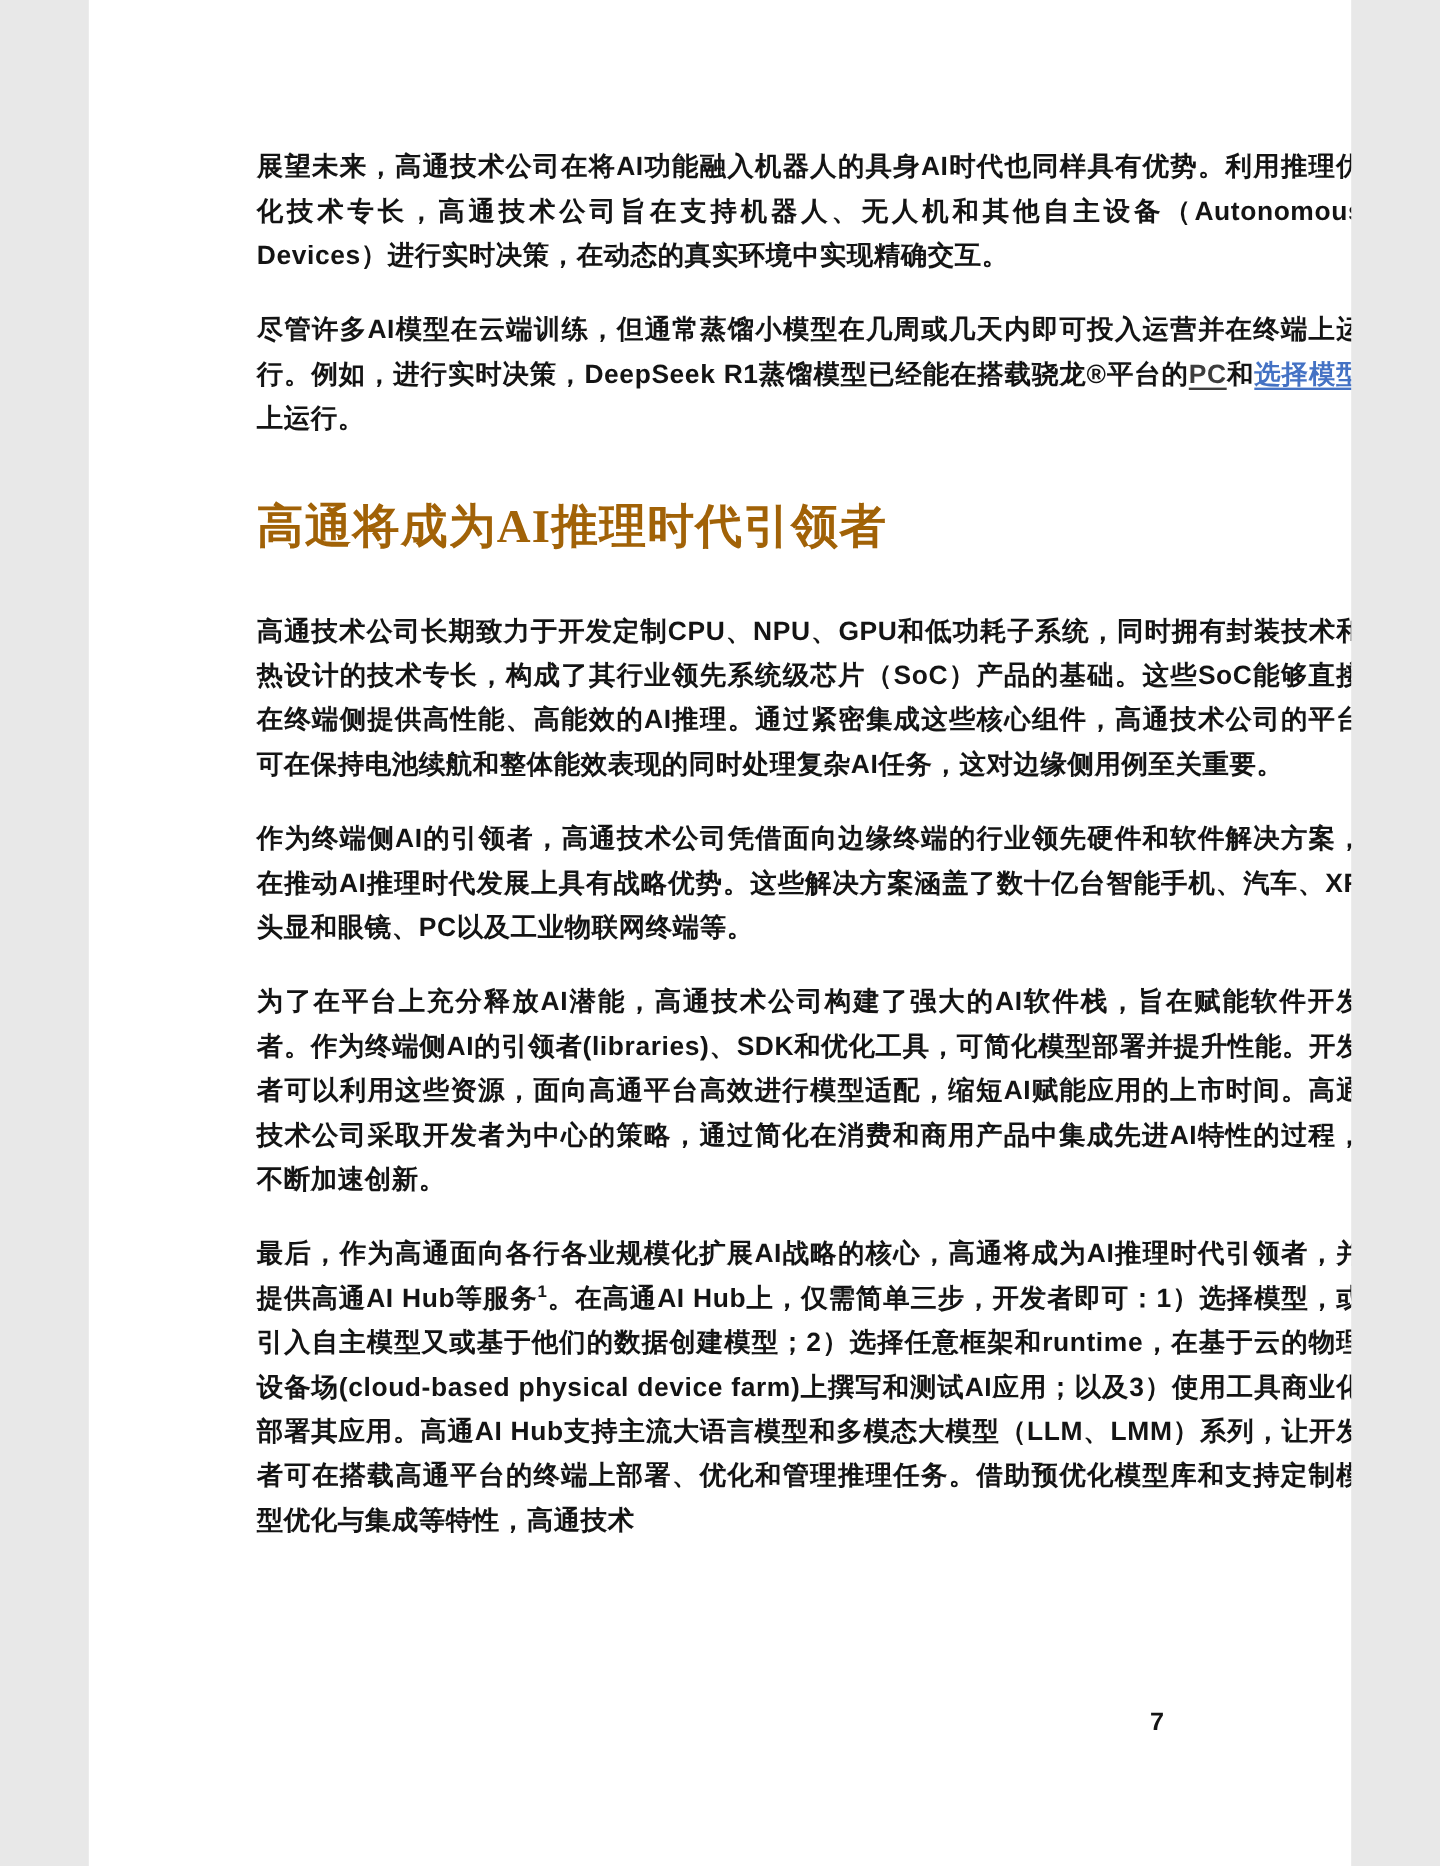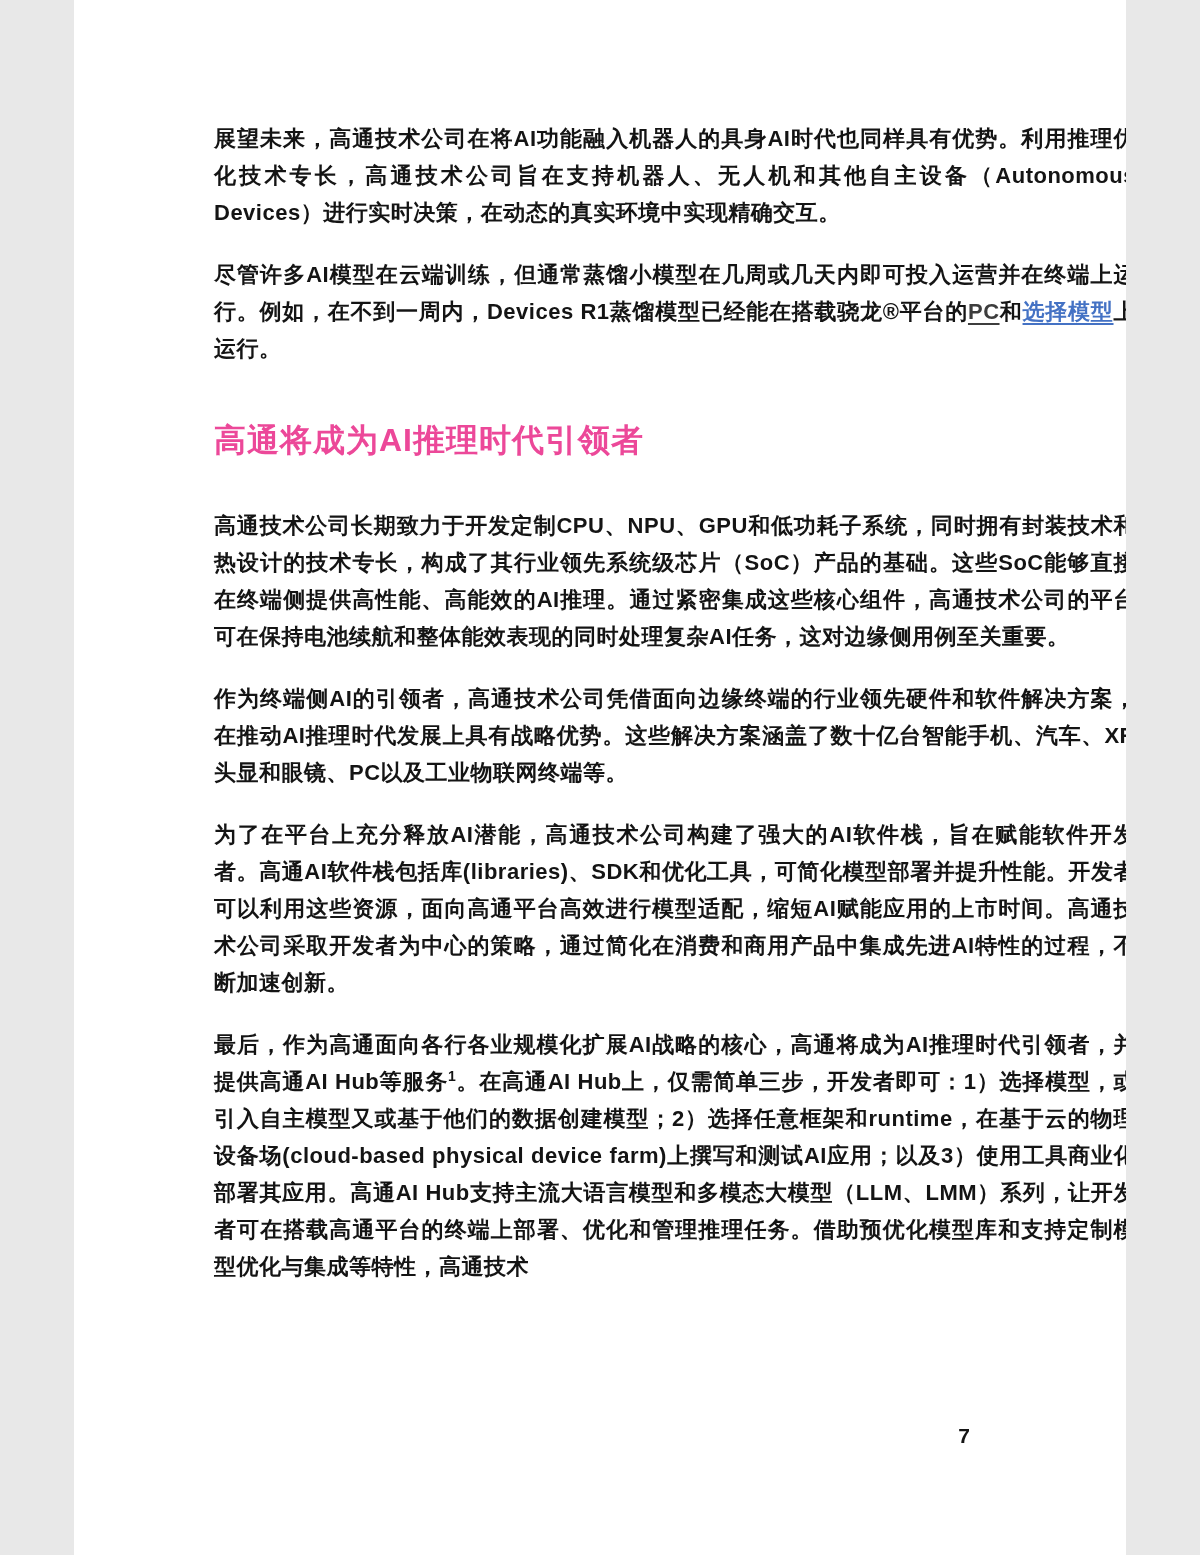--- a/index.html
+++ b/index.html
@@ -23,26 +23,27 @@
   p.body {
     font-size: 22px;
     line-height: 37px;
     font-weight: 600;
     letter-spacing: 0.5px;
     text-align: justify;
     margin: 0 0 25px 0;
     color: #141414;
   }
   h1.section-heading {
-    font-size: 32px;
+    font-size: 39px;
     line-height: 50px;
     font-weight: 600;
     letter-spacing: 1px;
-    color: #ec4899;
+    color: #a16207;
     margin: 48px 0 42px 0;
+    font-family: Liberation Serif, serif;
   }
   a.doc-link {
     text-decoration: underline;
     text-underline-offset: 4px;
     cursor: pointer;
   }
   a.doc-link.dark { color: #3d3d3d; }
   a.doc-link.blue { color: #4472C4; }
   sup.fn-ref {
     font-size: 14px;
@@ -81,30 +82,30 @@
 </style>
 </head>
 <body>
 
 <div class="page">
 
   <div class="content">
 
     <p class="body">展望未来，高通技术公司在将AI功能融入机器人的具身AI时代也同样具有优势。利用推理优化技术专长，高通技术公司旨在支持机器人、无人机和其他自主设备（Autonomous Devices）进行实时决策，在动态的真实环境中实现精确交互。</p>
 
-    <p class="body"><span>尽管许多AI模型在云端训练，但通常蒸馏小模型在几周或几天内即可投入运营并在终端上运行。例如，在不到一周内，Devices R1蒸馏模型已经能在搭载骁龙®平台的</span><a class="doc-link dark">PC</a><span>和</span><a class="doc-link blue">选择模型</a><span>上运行。</span></p>
+    <p class="body"><span>尽管许多AI模型在云端训练，但通常蒸馏小模型在几周或几天内即可投入运营并在终端上运行。例如，进行实时决策，DeepSeek R1蒸馏模型已经能在搭载骁龙®平台的</span><a class="doc-link dark">PC</a><span>和</span><a class="doc-link blue">选择模型</a><span>上运行。</span></p>
 
 
     <h1 class="section-heading">高通将成为AI推理时代引领者</h1>
 
     <p class="body">高通技术公司长期致力于开发定制CPU、NPU、GPU和低功耗子系统，同时拥有封装技术和热设计的技术专长，构成了其行业领先系统级芯片（SoC）产品的基础。这些SoC能够直接在终端侧提供高性能、高能效的AI推理。通过紧密集成这些核心组件，高通技术公司的平台可在保持电池续航和整体能效表现的同时处理复杂AI任务，这对边缘侧用例至关重要。</p>
 
     <p class="body">作为终端侧AI的引领者，高通技术公司凭借面向边缘终端的行业领先硬件和软件解决方案，在推动AI推理时代发展上具有战略优势。这些解决方案涵盖了数十亿台智能手机、汽车、XR头显和眼镜、PC以及工业物联网终端等。</p>
 
-    <p class="body">为了在平台上充分释放AI潜能，高通技术公司构建了强大的AI软件栈，旨在赋能软件开发者。高通AI软件栈包括库(libraries)、SDK和优化工具，可简化模型部署并提升性能。开发者可以利用这些资源，面向高通平台高效进行模型适配，缩短AI赋能应用的上市时间。高通技术公司采取开发者为中心的策略，通过简化在消费和商用产品中集成先进AI特性的过程，不断加速创新。</p>
+    <p class="body">为了在平台上充分释放AI潜能，高通技术公司构建了强大的AI软件栈，旨在赋能软件开发者。作为终端侧AI的引领者(libraries)、SDK和优化工具，可简化模型部署并提升性能。开发者可以利用这些资源，面向高通平台高效进行模型适配，缩短AI赋能应用的上市时间。高通技术公司采取开发者为中心的策略，通过简化在消费和商用产品中集成先进AI特性的过程，不断加速创新。</p>
 
     <p class="body"><span>最后，作为高通面向各行各业规模化扩展AI战略的核心，高通将成为AI推理时代引领者，并提供高通AI Hub等服务</span><sup class="fn-ref">1</sup><span>。在高通AI Hub上，仅需简单三步，开发者即可：1）选择模型，或引入自主模型又或基于他们的数据创建模型；2）选择任意框架和runtime，在基于云的物理设备场(cloud-based physical device farm)上撰写和测试AI应用；以及3）使用工具商业化部署其应用。高通AI Hub支持主流大语言模型和多模态大模型（LLM、LMM）系列，让开发者可在搭载高通平台的终端上部署、优化和管理推理任务。借助预优化模型库和支持定制模型优化与集成等特性，高通技术</span></p>
 
   </div>
 
 
   <div class="page-number">7</div>
 
 </div>
 

